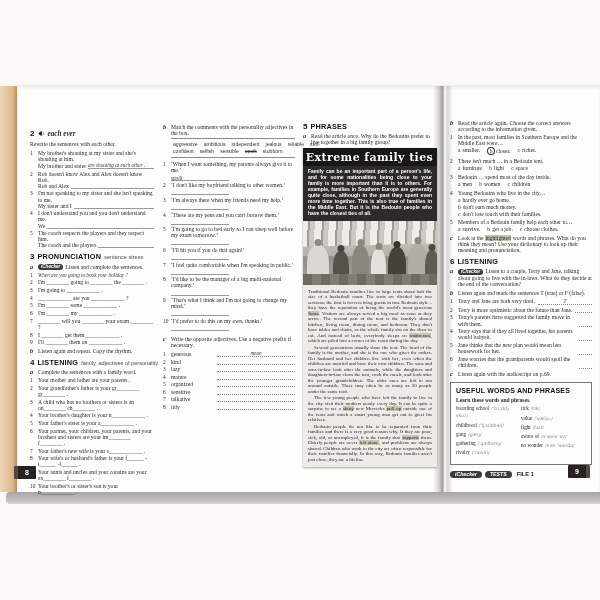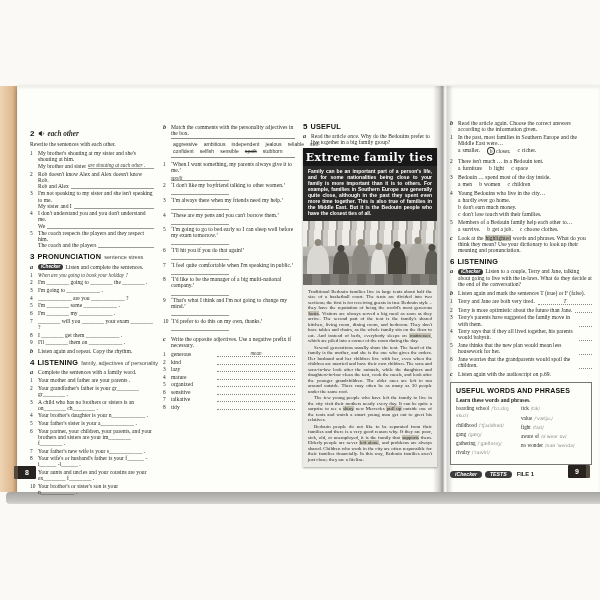--- a/index.html
+++ b/index.html
@@ -118,21 +118,21 @@
   <div class="strip-left"></div>
   <div class="spread"></div>
   <div class="shadow-bar"></div>
   <div class="gutter"></div>
 
   <div class="col c-l1">
     <div class="sec-head">
       <span class="sec-num">2</span><span class="g-icon"><svg width="7" height="7" viewBox="0 0 10 10">
             <path d="M1 4 L5.5 1.6 L5.5 8.4 L1 6 Z" fill="#222"></path>
             <path d="M6.6 3 C8.6 4 8.6 6 6.6 7" stroke="#222" fill="none" stroke-width="0.9"></path>
-          </svg></span><span class="g-title">each other</span>
+          </svg></span><span class="g-title">each ever</span>
     </div>
     <div class="instr">Rewrite the sentences with each other.</div>
 
     <div class="item">
       <span class="n">1</span>
       <div class="body">
           <div>My brother's shouting at my sister and she's shouting at him.</div>
       <div class="fill-line">
             <span class="t">My brother and sister</span>
             <span class="write"><span class="ans">are shouting at each other .</span></span>
@@ -398,21 +398,21 @@
       </div>
     <div class="opp-row">
         <span class="n">8</span>
         <span class="w">tidy</span>
         <span class="oppwrite"><span class="ans"></span></span>
       </div>
   </div>
 
   <div class="col c-r1">
     <div class="sec-head" style="margin-top:0">
-      <span class="sec-num">5</span><span class="sec-title">USEFUL</span>
+      <span class="sec-num">5</span><span class="sec-title">PHRASES</span>
     </div>
     <div class="ex-row">
       <span class="ex-letter">a</span>
       <span class="ex-text">Read the article once. Why do the Bedouins prefer to live together in a big family group?</span>
     </div>
     <div class="article">
       <div class="art-banner">Extreme family ties</div>
       <div class="art-intro">Family can be an important part of a person's life, and for some nationalities being close to your family is more important than it is to others. For example, families in Southern Europe are generally quite close, although in the past they spent even more time together. This is also true of families in the Middle East. But it is the Bedouin people who have the closest ties of all.</div>
       <div class="photo">
         <div class="tent"></div>

